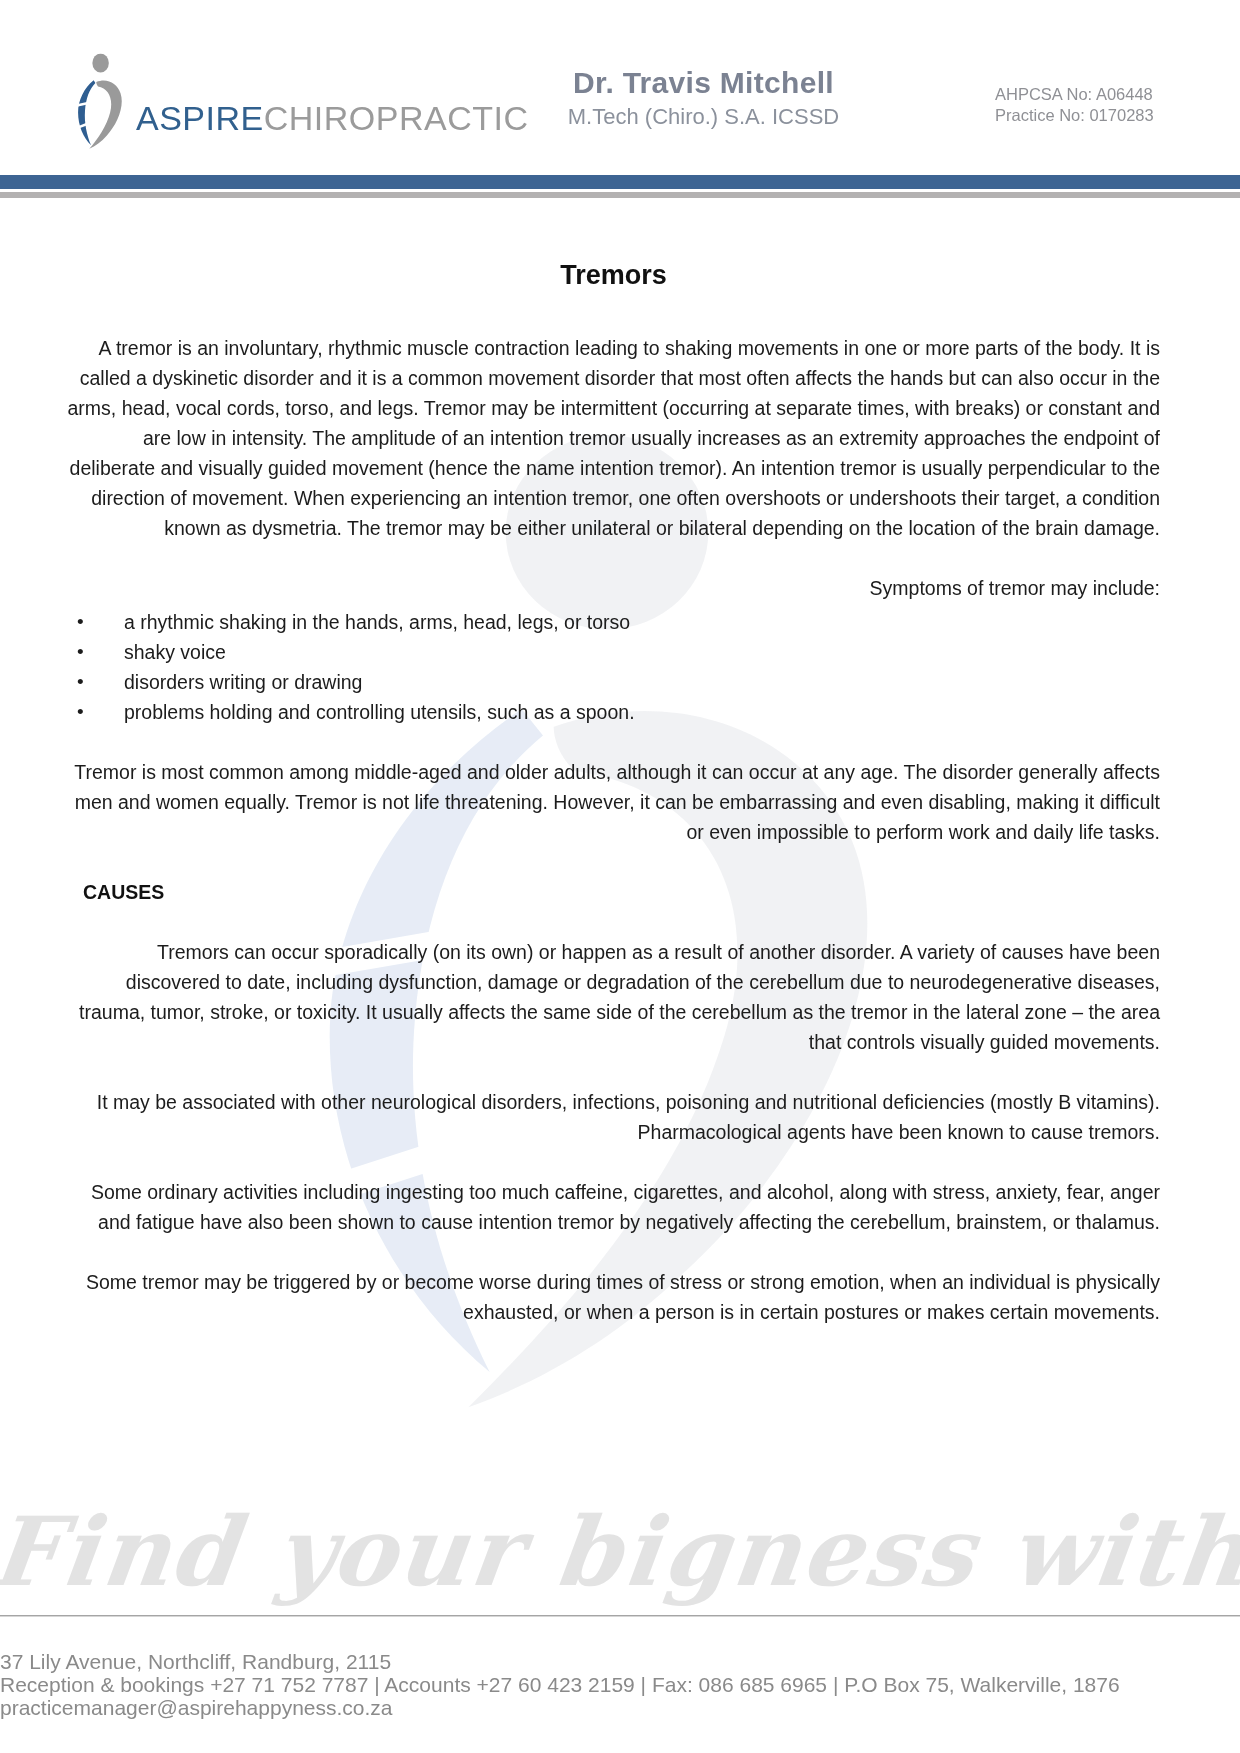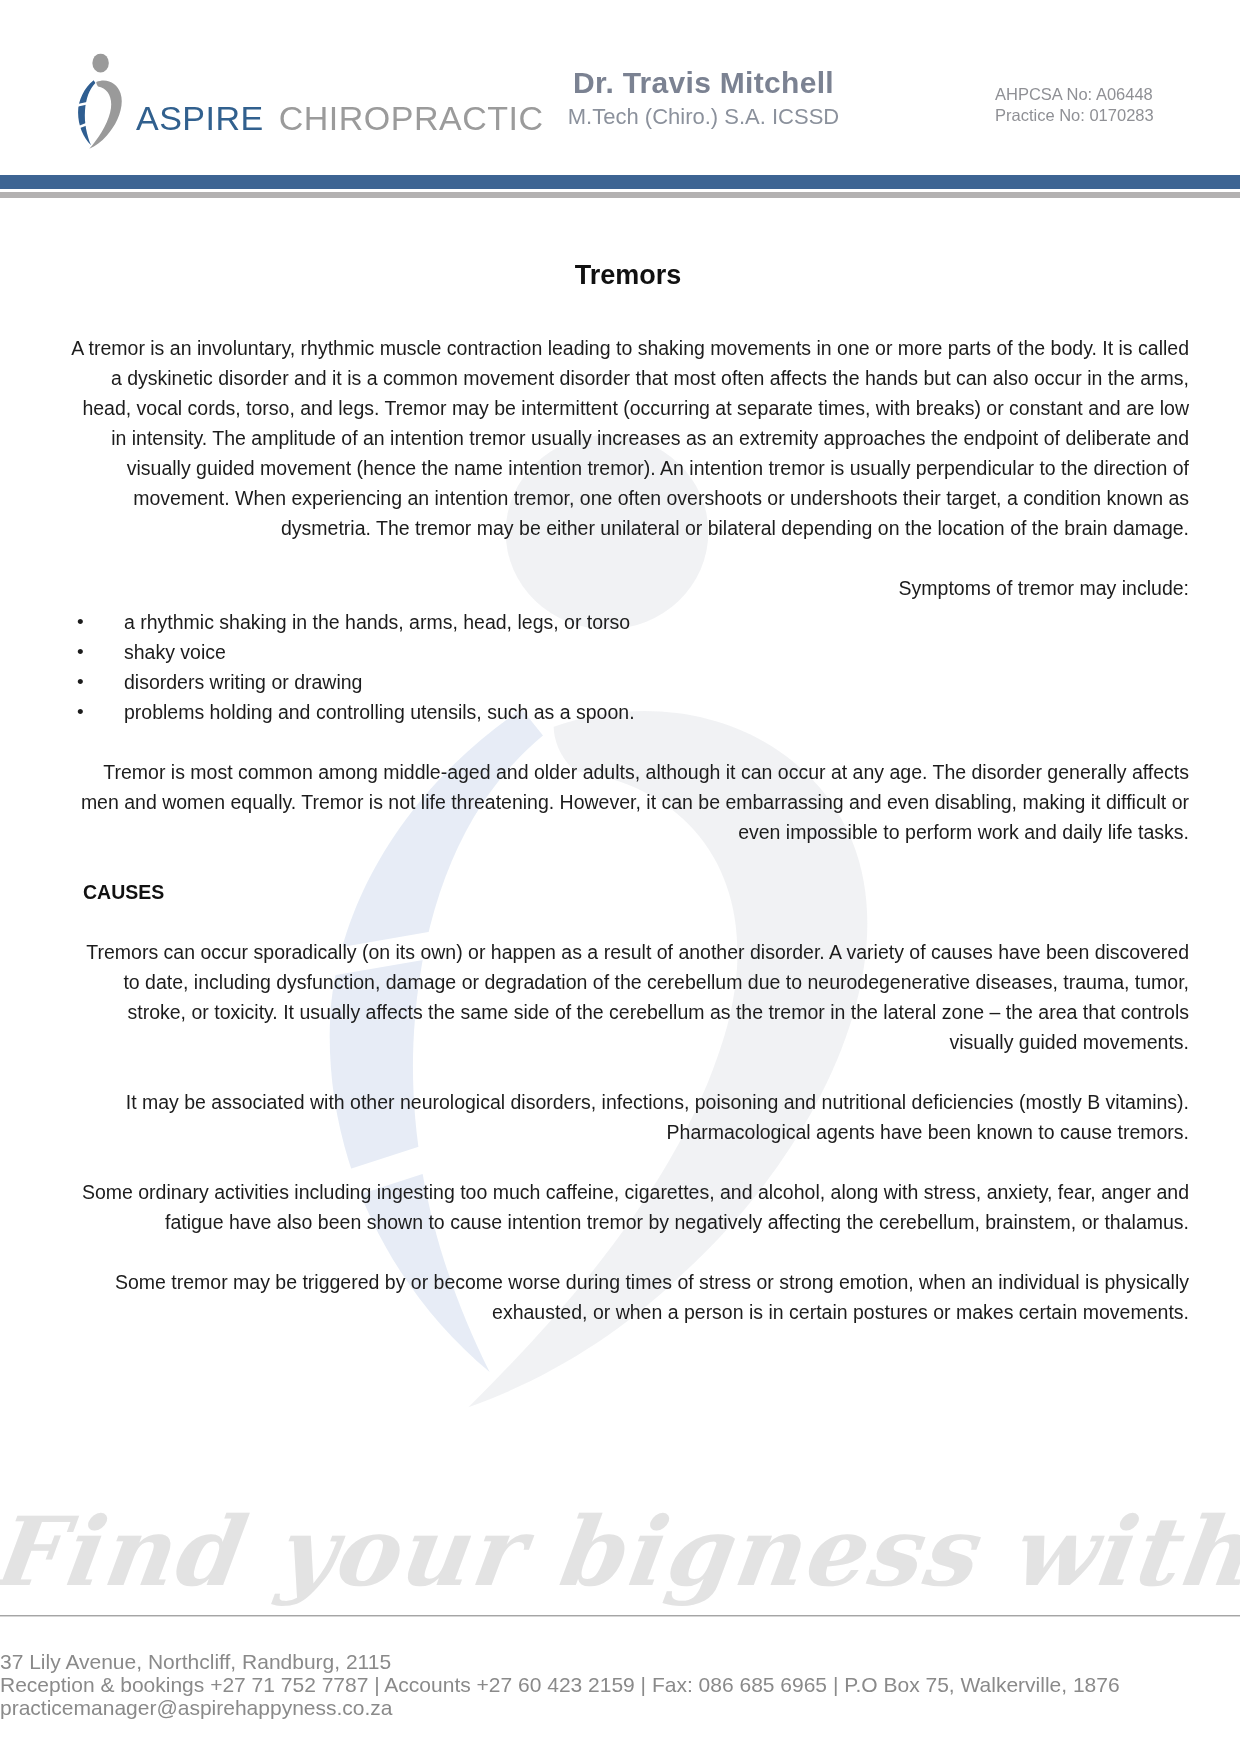--- a/index.html
+++ b/index.html
@@ -31,21 +31,21 @@
   
   .letterhead{
     position:relative;z-index:2;
     display:flex;align-items:flex-start;
     padding:52px 70px 0 72px;height:175px;
   }
   .logo-block{display:flex;align-items:flex-end;width:340px;}
   .logo-figure{flex:none;}
   .logo-text{white-space:nowrap;margin-left:4px;margin-bottom:14px;font-size:34px;letter-spacing:.5px;}
   .logo-aspire{color:var(--brand-blue);font-weight:400;margin-left:8px;}
-  .logo-chiro{color:var(--logo-gray);font-weight:400;margin-left:15px;}
+  .logo-chiro{color:var(--logo-gray);font-weight:400;}
   .doctor-block{flex:1;text-align:center;padding-top:14px;}
   .doc-name{font-size:30px;font-weight:bold;color:var(--header-text);letter-spacing:.3px;}
   .doc-cred{font-size:22px;color:#8b919c;margin-top:4px;}
   .reg-block{width:175px;padding-top:32px;font-size:16.5px;line-height:21px;color:var(--reg-text);white-space:nowrap;}
 
   .bar-blue{position:relative;z-index:2;height:14px;background:var(--bar-blue);}
   .bar-gap{height:3px;background:#fff;}
   .bar-gray{position:relative;z-index:2;height:6px;background:var(--bar-gray);}
 
   
@@ -62,21 +62,21 @@
     font-style:italic;font-weight:bold;
     font-size:95px;letter-spacing:2px;
     color:var(--slogan-gray);
     transform:skewX(-10deg);
     pointer-events:none;
   }
 
   
   .doc-body{
     position:relative;z-index:1;
-    padding:0 51px 0 67px;
+    padding:0 80px 0 67px;
   }
   .doc-title{
     text-align:center;
     font-size:27px;font-weight:bold;color:#111;
     margin:62px 0 42px 0;
   }
   .doc-body p{
     font-size:19.5px;line-height:30px;margin:0 0 30px 0;text-align:right;
   }
   .list-intro{margin-bottom:0 !important;}

